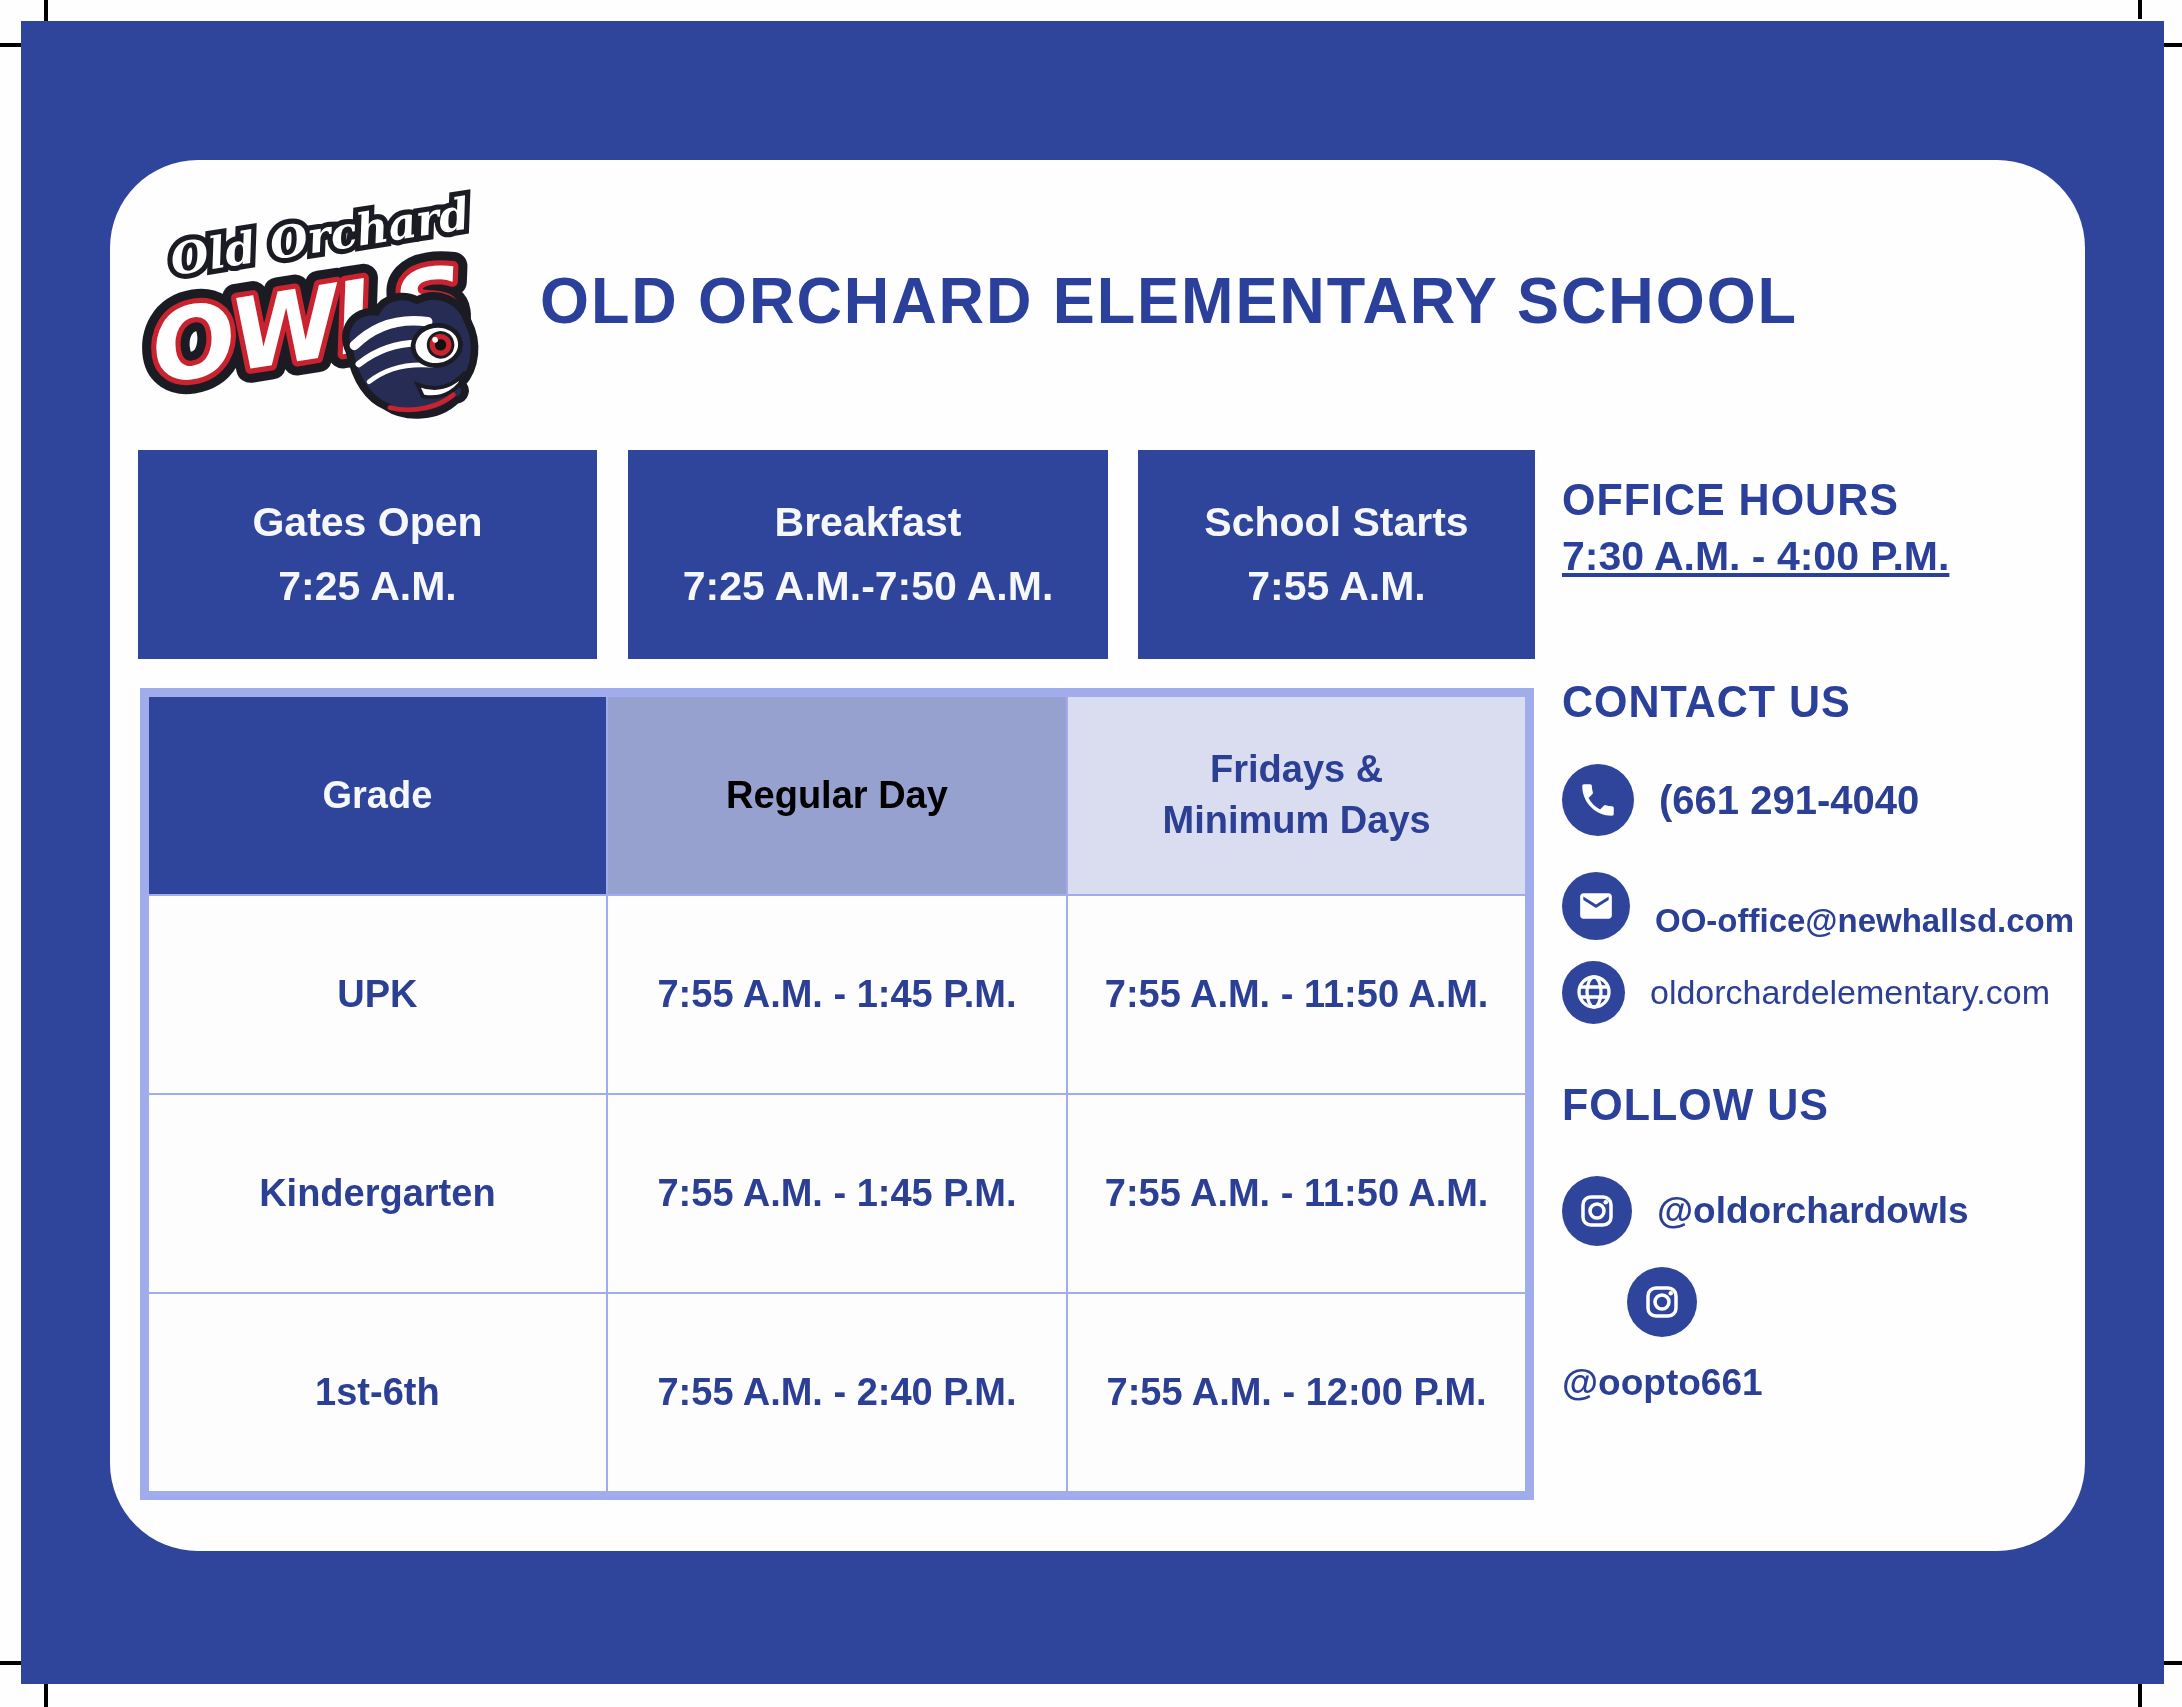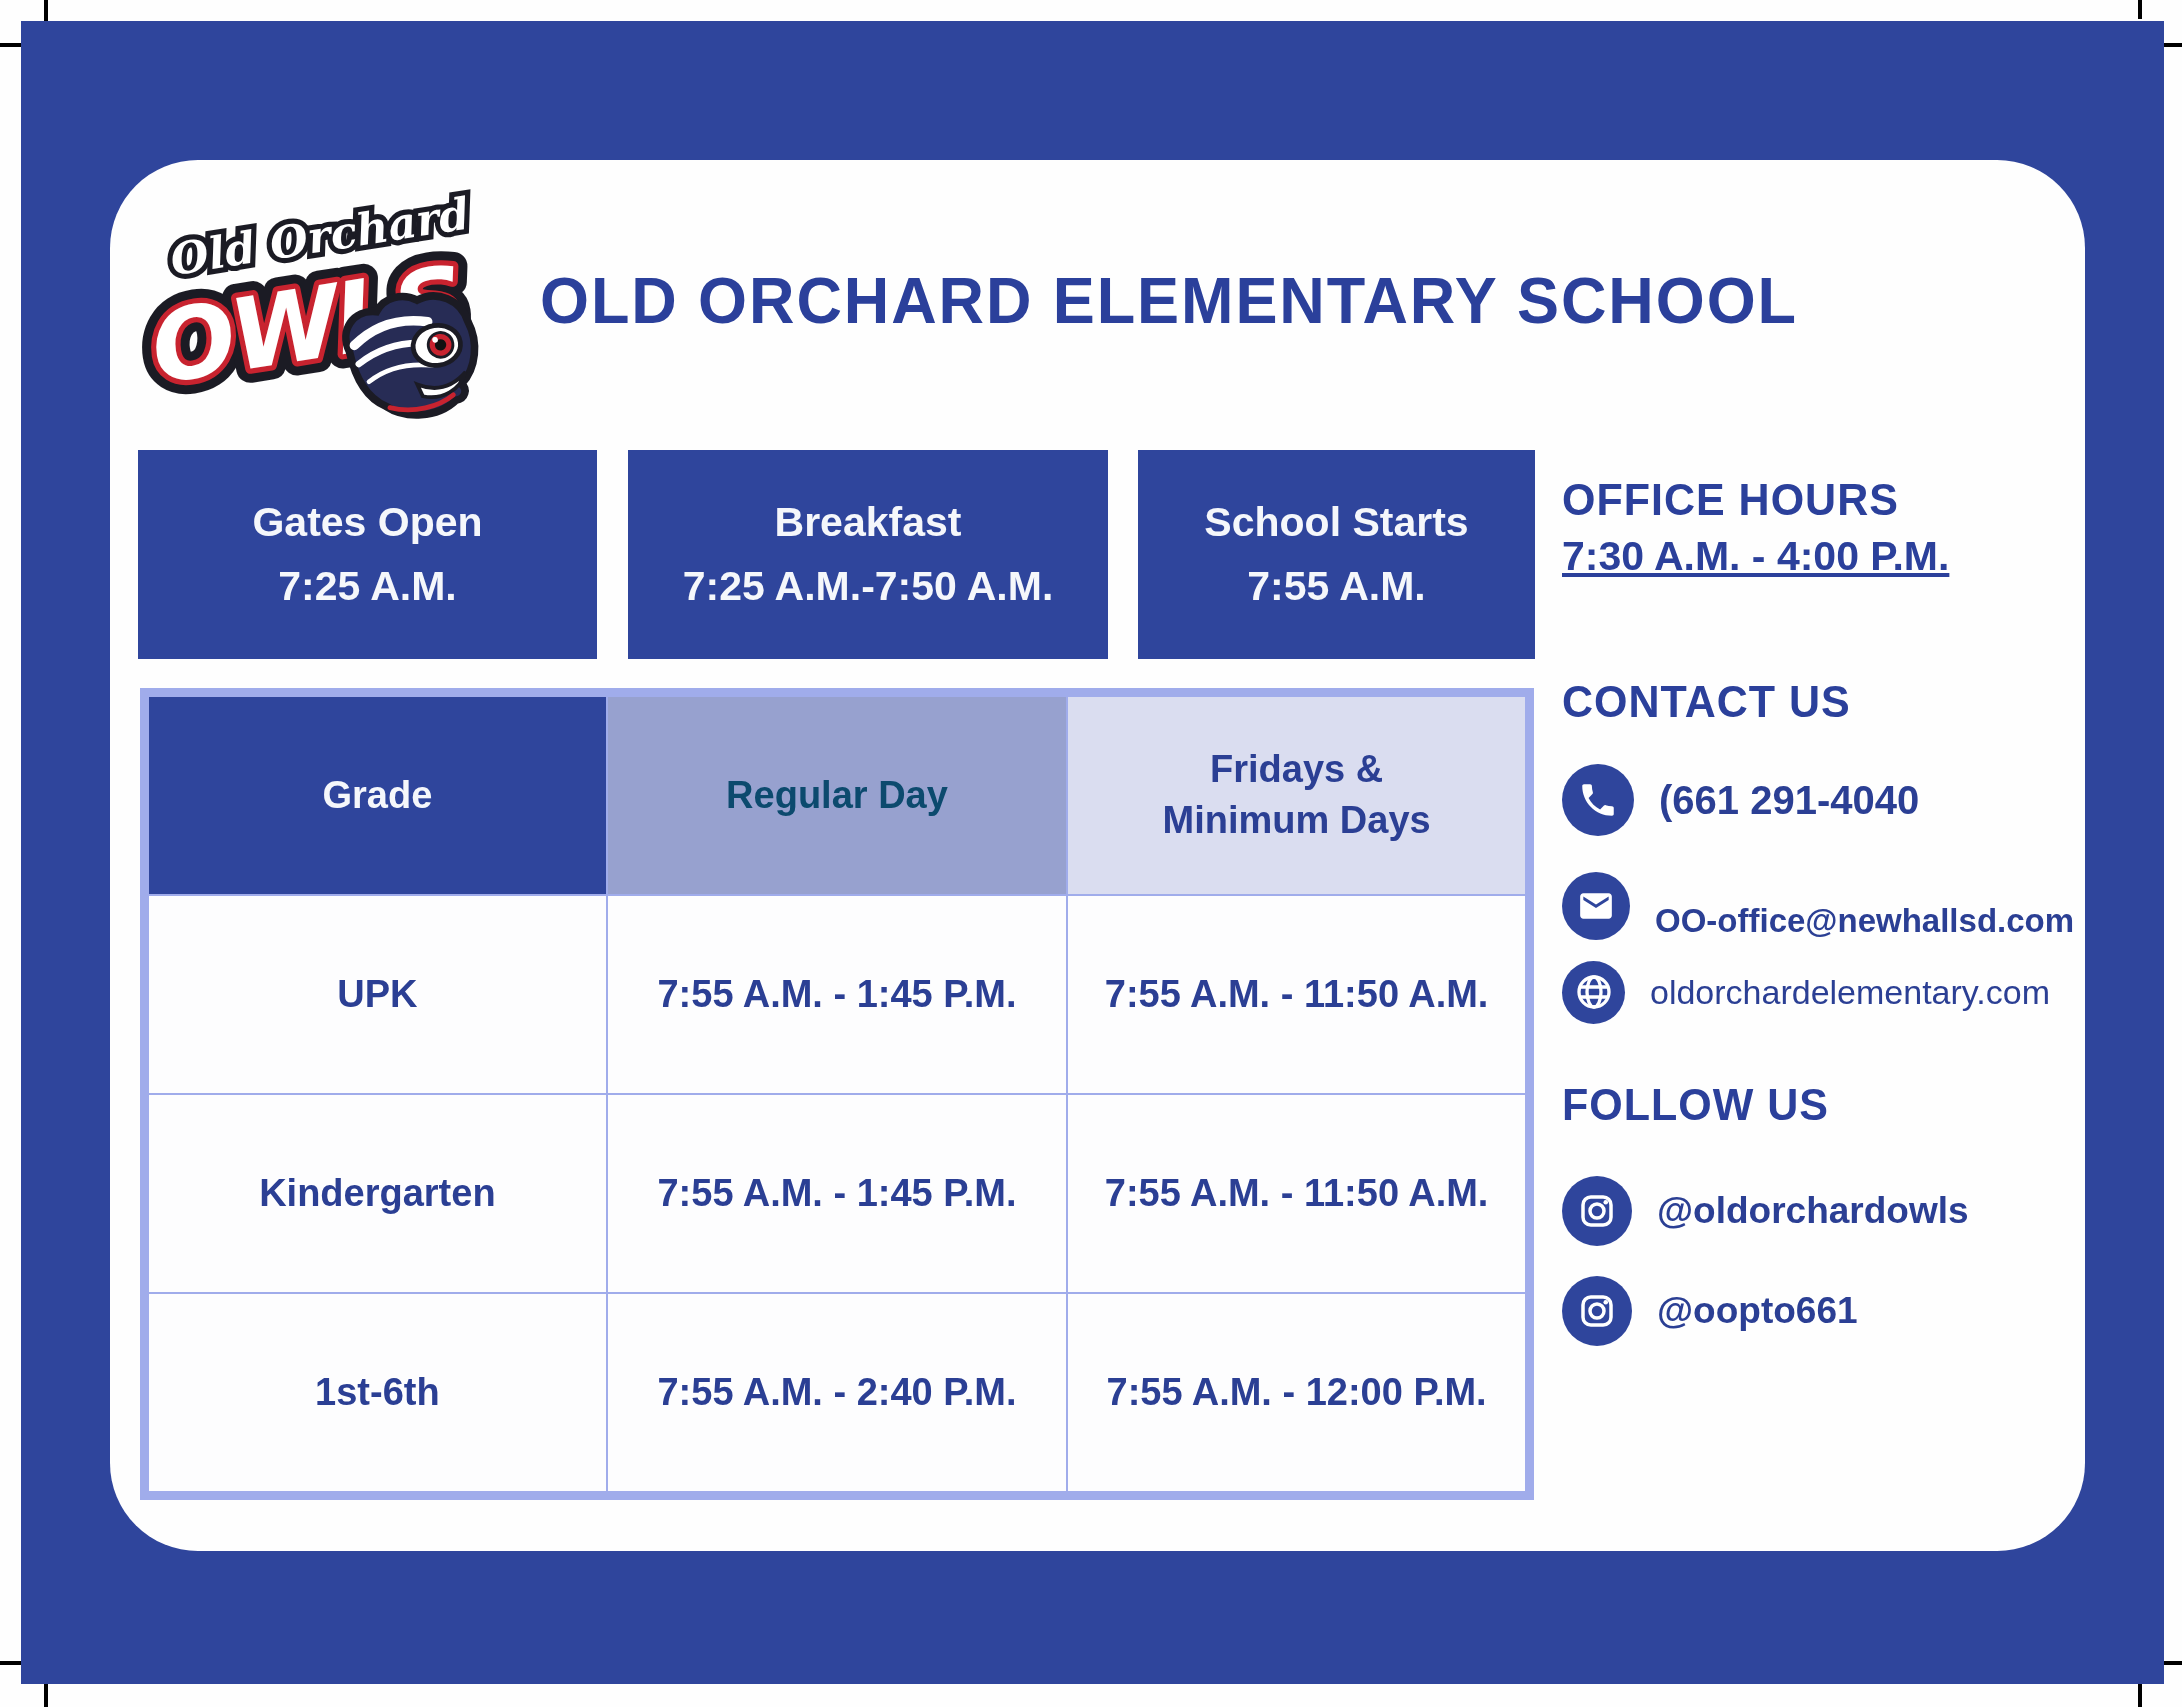--- a/index.html
+++ b/index.html
@@ -42,21 +42,21 @@
     position:absolute;left:140px;top:688px;width:1394px;height:812px;
     background:var(--tbl-border);display:grid;
     grid-template-columns:repeat(3,1fr);grid-template-rows:repeat(4,1fr);
     gap:2px;padding:8.6px;box-sizing:border-box;
   }
   .cell{
     background:#FDFDFE;display:flex;align-items:center;justify-content:center;
     text-align:center;font-weight:bold;font-size:38px;color:var(--navy);line-height:1.35;
   }
   .cell.h-grade{background:var(--blue);color:var(--off-white);}
-  .cell.h-reg{background:var(--mid-header);color:#0c4a6e;}
+  .cell.h-reg{background:var(--mid-header);color:#000000;}
   .cell.h-fri{background:var(--light-header);color:var(--navy);flex-direction:column;}
 
   .right-heading{
     position:absolute;margin:0;font-size:43px;font-weight:bold;letter-spacing:1px;
     color:var(--title-blue);line-height:1;white-space:nowrap;transform:scaleY(1.05);transform-origin:top left;
   }
   .right-sub{
     position:absolute;margin:0;font-size:41px;font-weight:bold;color:var(--title-blue);
     line-height:1;white-space:nowrap;letter-spacing:0;text-decoration:underline;
   }
@@ -73,21 +73,21 @@
   .row-text-ig{font-size:37px;font-weight:bold;}
 
   #row-phone{left:1562px;top:759px;height:82px;}
   #row-phone .icon-circle{width:72px;height:72px;}
   #row-email{left:1562px;top:858px;height:82px;align-items:flex-end;}
   #row-email .icon-circle{width:68px;height:68px;}
   #row-web{left:1562px;top:949px;height:86px;}
   #row-web .icon-circle{width:63px;height:63px;}
   #row-ig1{left:1562px;top:1167px;height:88px;text-align:right;}
   #row-ig1 .icon-circle{width:70px;height:70px;}
-  #row-ig2{left:1562px;top:1267px;height:88px;}
+  #row-ig2{left:1562px;top:1267px;height:88px;flex-direction:column;}
   #row-ig2 .icon-circle{width:70px;height:70px;}
 </style>
 </head>
 <body>
 
 <div class="page">
 
   <div class="crop" style="left:44px;top:0;width:3.8px;height:25px;"></div>
   <div class="crop" style="left:0;top:43px;width:23px;height:3.8px;"></div>
   <div class="crop" style="left:2138px;top:0;width:3.8px;height:19px;"></div>

